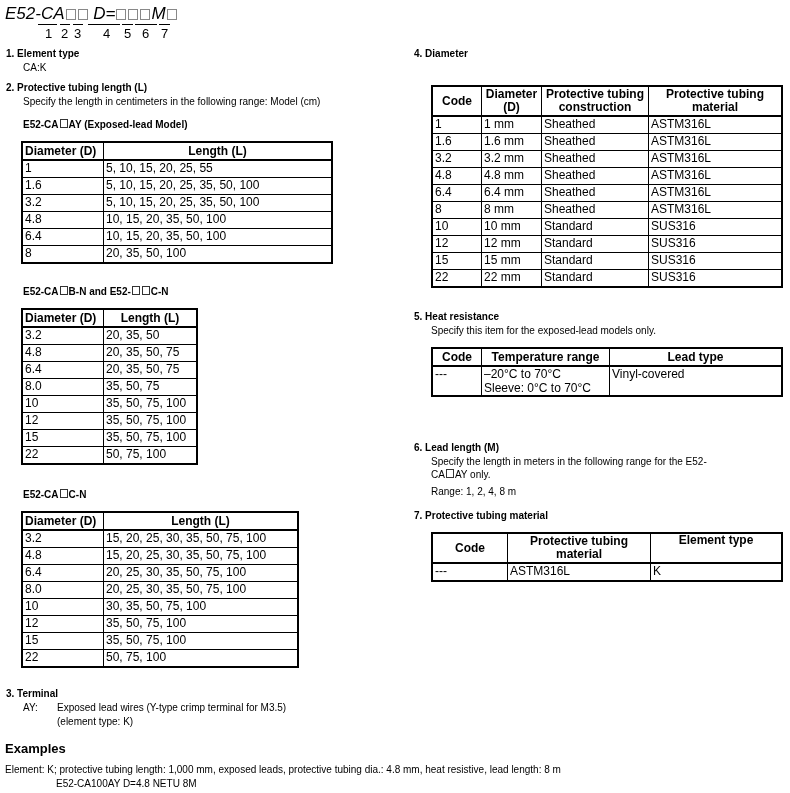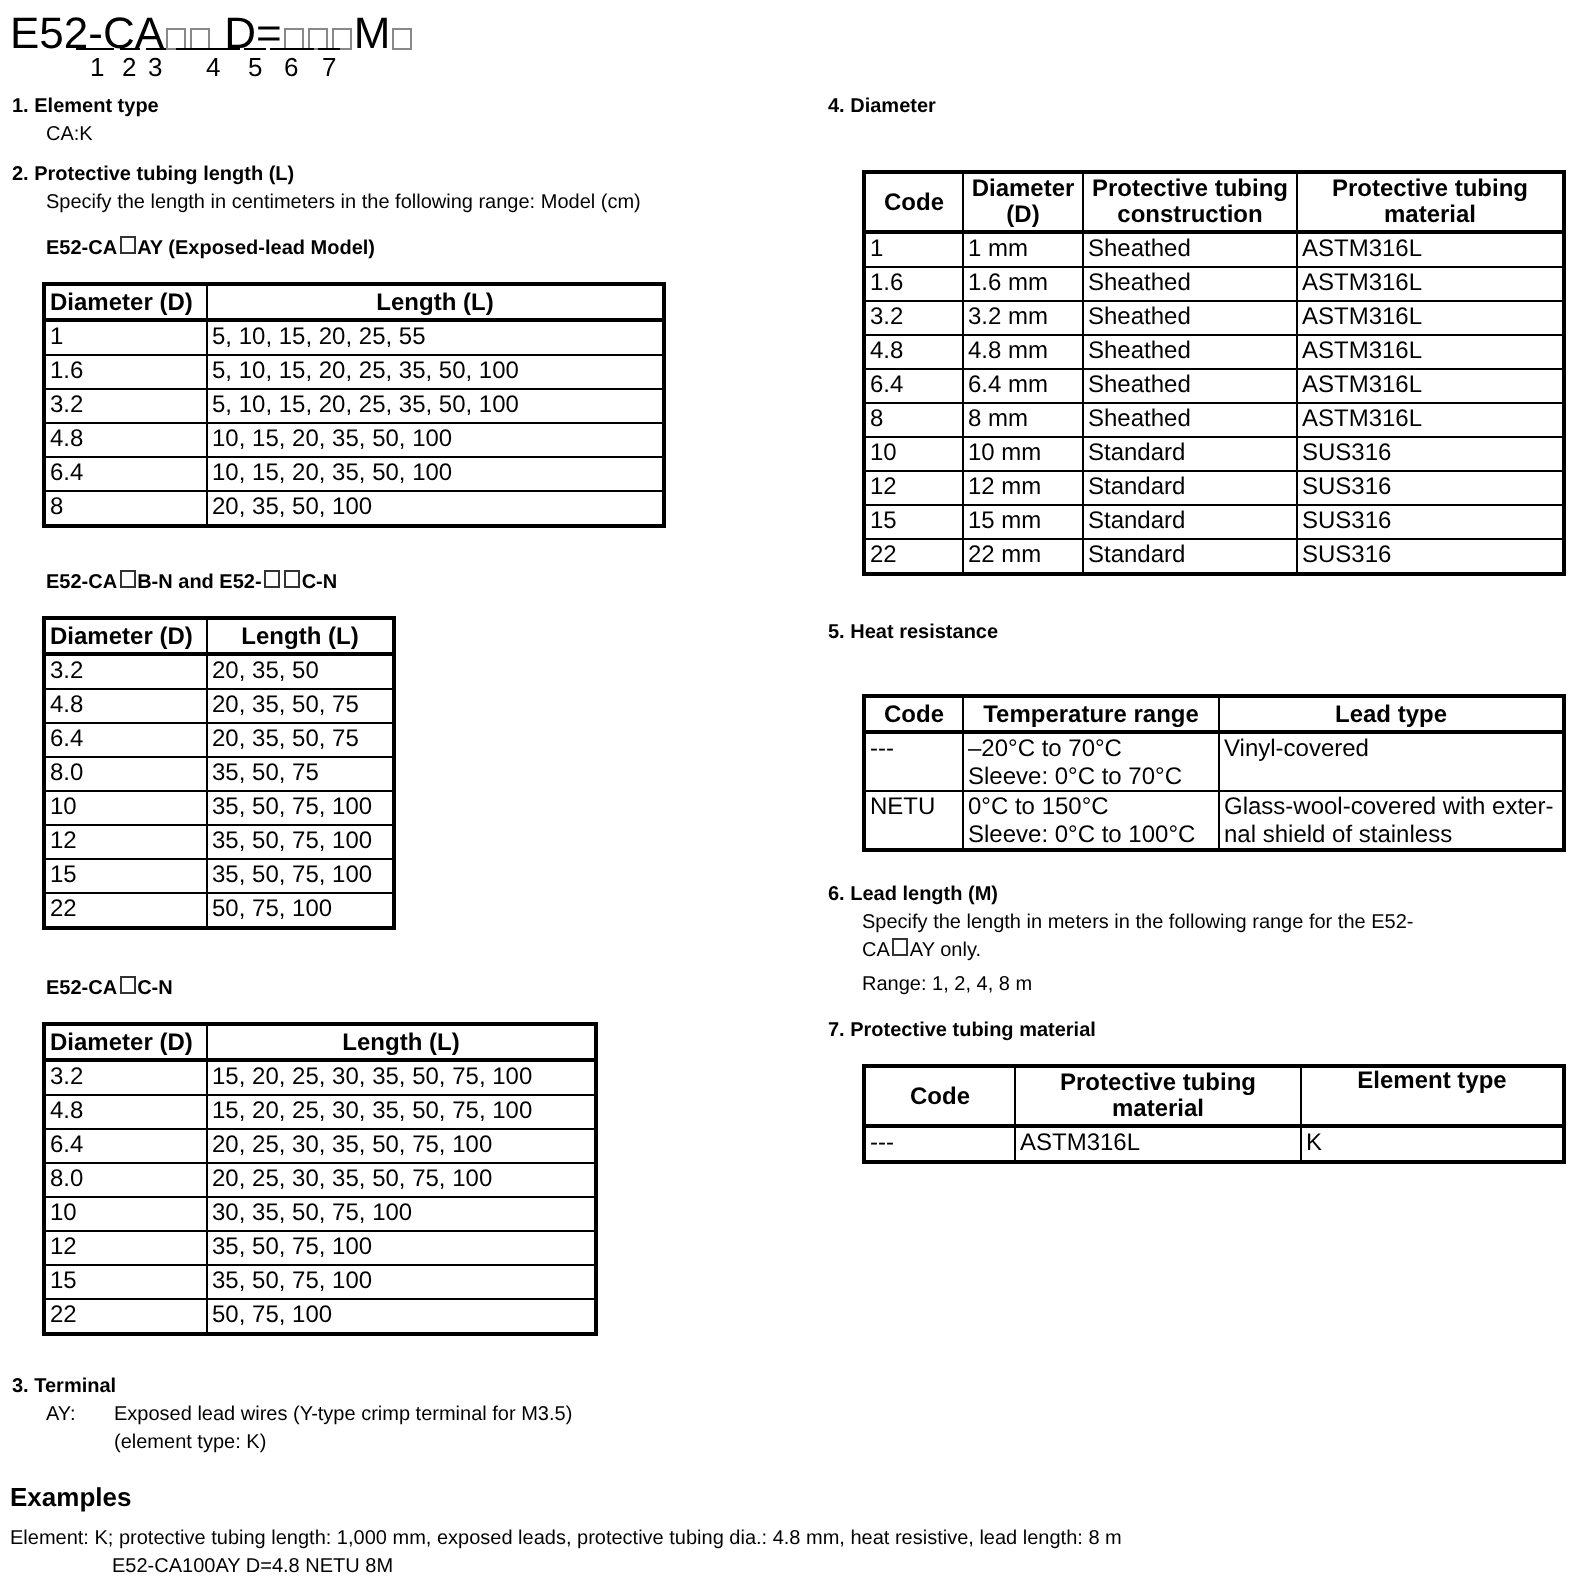--- a/index.html
+++ b/index.html
@@ -6,21 +6,21 @@
   body {
     width:790px; height:793px; position:relative; overflow:hidden;
     font-family:"Liberation Sans", sans-serif; color:#000; font-size:12px;
   }
   .abs { position:absolute; }
   .b { font-weight:bold; }
   .box { display:inline-block; width:10px; height:11px; border:1px solid #888; vertical-align:-1px; margin:0 1px; box-sizing:border-box; }
   .sbox { display:inline-block; width:8px; height:9px; border:1px solid #333; vertical-align:0px; box-sizing:border-box; margin:0 1px; }
 
   
-  .model { left:5px; top:4px; font-size:22px; letter-spacing:0px; white-space:nowrap; }
+  .model { left:5px; top:4px; font-size:17px; letter-spacing:0px; white-space:nowrap;font-style:italic; }
   .uline { position:absolute; height:1px; background:#000; }
   .num { position:absolute; font-size:13px; top:26px; }
 
   .sec { font-size:10px; line-height:14px; white-space:nowrap; }
   .sec-title { font-weight:bold; }
   .indent { padding-left:17px; }
 
   table.t { border-collapse:collapse; position:absolute; font-size:12px; }
   table.t td, table.t th {
     border:1px solid #000; padding:0 2px; line-height:14px; vertical-align:top; text-align:left; height:16px;
@@ -270,50 +270,40 @@
         <td>22</td>
         <td>22 mm</td>
         <td>Standard</td>
         <td>SUS316</td>
       </tr>
 </tbody>
   </table>
 
 <div class="abs sec" style="left:414px;top:310px;">
   <div class="sec-title">5.  Heat resistance</div>
+  <div class="indent">Specify this item for the exposed-lead models only.</div>
 </div>
 <table class="t" style="left:431px;top:347px;width:352px;">
   <tbody>
       <tr class="hdr">
     <th style="width:44px;">Code</th>
     <th style="width:123px;">Temperature range</th>
     <th>Lead type</th>
   </tr>
   <tr>
     <td>---</td>
     <td>
           <div>–20°C to 70°C</div>
           <div>Sleeve: 0°C to 70°C</div>
         </td>
     <td>
           <div>Vinyl-covered</div>
           <div></div>
         </td>
   </tr>
-  <tr>
-    <td>NETU</td>
-    <td>
-          <div>0°C to 150°C</div>
-          <div>Sleeve: 0°C to 100°C</div>
-        </td>
-    <td>
-          <div>Glass-wool-covered with exter-</div>
-          <div>nal shield of stainless</div>
-        </td>
-  </tr>
 </tbody>
   </table>
 
 <div class="abs sec" style="left:414px;top:441px;">
   <div class="sec-title">6.  Lead length (M)</div>
   <div class="indent">Specify the length in meters in the following range for the E52-</div>
   <div class="indent" style="line-height:11px;"><span>CA</span><span class="sbox"></span><span>AY only.</span></div>
   <div class="indent" style="margin-top:5px;">Range: 1, 2, 4, 8 m</div>
 </div>
 

